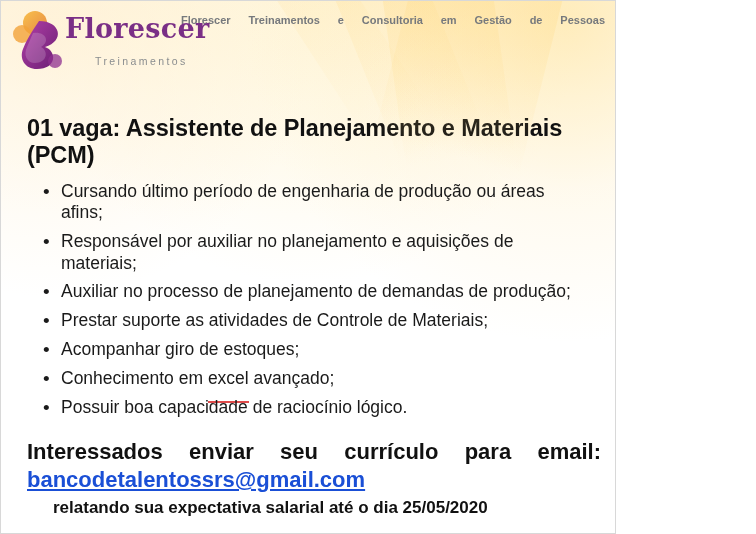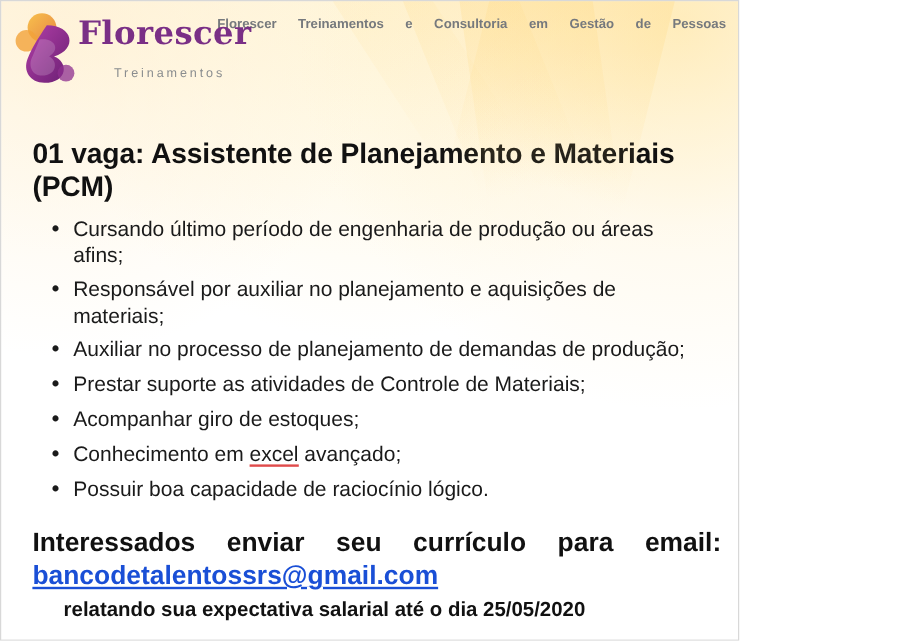--- a/index.html
+++ b/index.html
@@ -130,21 +130,21 @@
     top: -1px;
     font-size: 19px;
     color: #1a1a1a;
   }
   .squiggle {
     text-decoration: none;
     background-image: linear-gradient(to right, #e04b4b 0%, #e04b4b 100%);
     background-repeat: repeat-x;
     background-size: 4px 2px;
     background-position: 0 100%;
-    padding-bottom: 1px;
+    padding-bottom: 15px;
   }
 
   
   .footer {
     position: absolute;
     left: 0;
     right: 0;
     bottom: 14px;
     padding: 0 14px 0 26px;
   }

